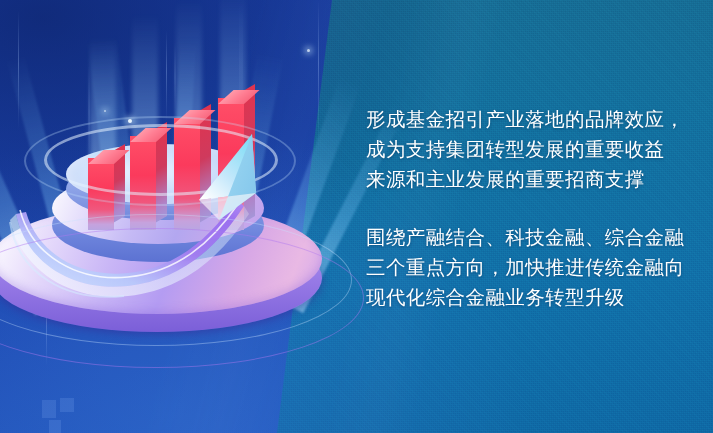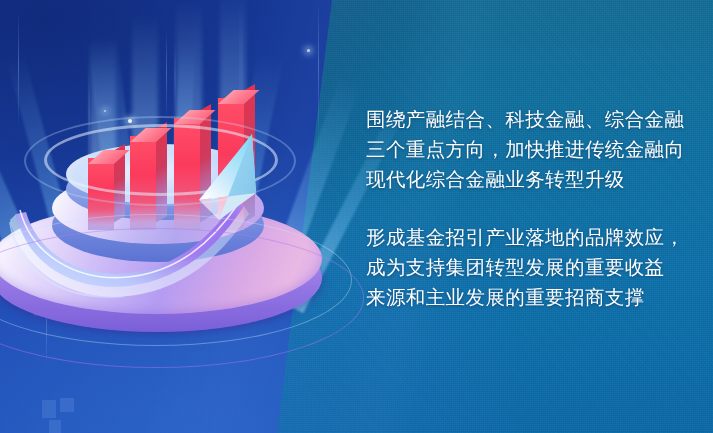--- a/index.html
+++ b/index.html
@@ -292,26 +292,26 @@
     <div class="ellipse arc2"></div>
   </div>
 
   <div class="spark" style="left:128px;top:119px;width:4px;height:4px;"></div>
   <div class="spark" style="left:104px;top:110px;width:2px;height:2px;opacity:.7;"></div>
   <div class="spark" style="left:307px;top:49px; width:3px;height:3px;opacity:.8;"></div>
 
   <div class="copy">
 
     <p class="para">
+      <span class="line">形成基金招引产业落地的品牌效应，</span><br>
+      <span class="line">成为支持集团转型发展的重要收益</span><br>
+      <span class="line">来源和主业发展的重要招商支撑</span>
+    </p>
+
+    <p class="para">
       <span class="line">围绕产融结合、科技金融、综合金融</span><br>
       <span class="line">三个重点方向，加快推进传统金融向</span><br>
       <span class="line">现代化综合金融业务转型升级</span>
     </p>
 
-    <p class="para">
-      <span class="line">形成基金招引产业落地的品牌效应，</span><br>
-      <span class="line">成为支持集团转型发展的重要收益</span><br>
-      <span class="line">来源和主业发展的重要招商支撑</span>
-    </p>
-
   </div>
 
 </div>
 
 </body></html>

